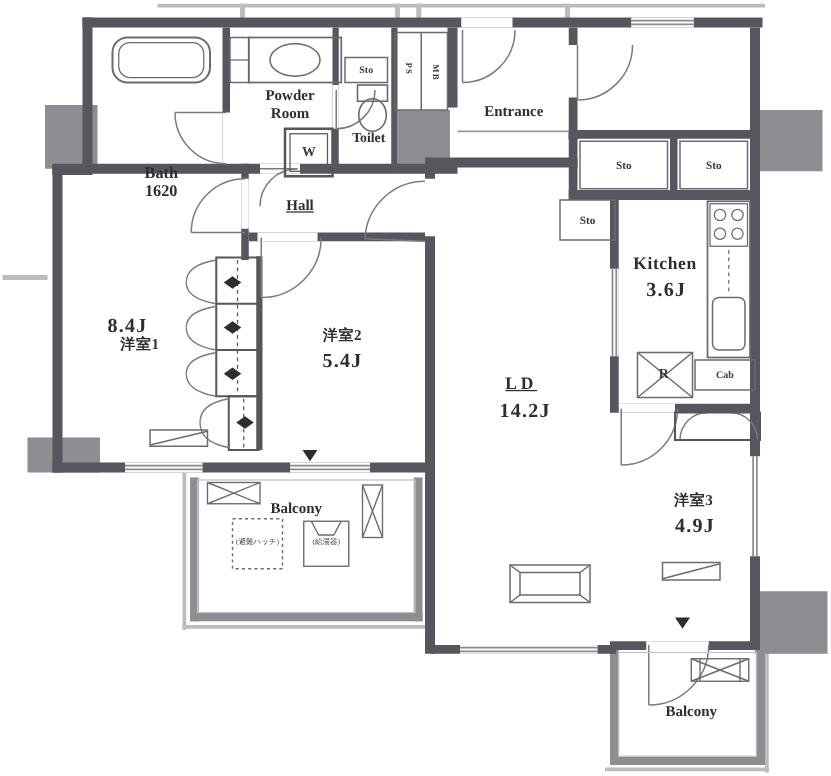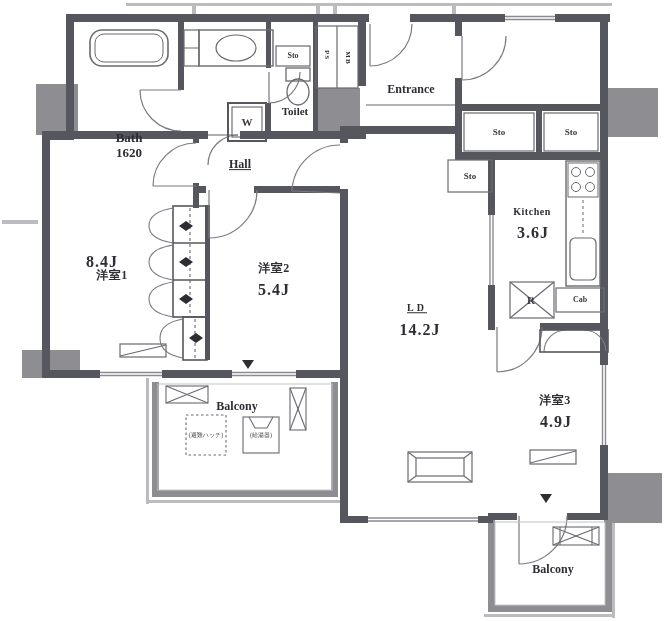--- a/index.html
+++ b/index.html
@@ -1,21 +1,21 @@
 <!DOCTYPE html>
 <html><head>
 <meta charset="utf-8">
 <style>
   html,body{margin:0;padding:0;background:#ffffff;}
   .stage{position:relative;width:665px;height:621px;background:#ffffff;overflow:hidden;
          font-family:"Liberation Serif","DejaVu Serif",serif;}
   .stage svg{position:absolute;left:0;top:0;}
   .lbl{position:absolute;transform:translate(-50%,-50%);color:#2d2d33;white-space:nowrap;
        text-align:center;line-height:1.15;}
-  .room-name{font-size:10px;font-weight:700;letter-spacing:.5px;}
+  .room-name{font-size:14px;font-weight:700;letter-spacing:.5px;}
   .room-size{font-size:16px;font-weight:700;letter-spacing:1px;}
   .small-name{font-size:12px;font-weight:700;}
   .fixture{font-size:9px;font-weight:700;color:#3a3a40;}
   .tiny{font-size:6px;font-weight:400;color:#3a3a40;letter-spacing:0;}
   .vert{writing-mode:vertical-rl;font-size:7px;font-weight:700;letter-spacing:1px;}
   .two-line{font-size:13px;font-weight:700;}
 </style>
 </head>
 <body>
 
@@ -292,20 +292,21 @@
       <polygon points="242,360 254,360 248,369"></polygon>
       <polygon points="540,494 552,494 546,503"></polygon>
     </g>
   </svg>
 
   <div class="lbl two-line" style="left:129px;top:106px;margin-top:40px;">
     <div>Bath</div>
     <div>1620</div>
   </div>
 
+  <div class="lbl small-name" style="left:232px;top:84px;width:70px;white-space:normal;">Powder Room</div>
 
   <div class="lbl small-name" style="left:295px;top:111px;font-size:11px;">Toilet</div>
 
   <div class="lbl small-name" style="left:411px;top:90px;">Entrance</div>
 
   <div class="lbl small-name" style="left:240px;top:165px;text-decoration:underline;">Hall</div>
 
   <div class="lbl room-name" style="left:532px;top:212px;">Kitchen</div>
   <div class="lbl room-size" style="left:533px;top:233px;">3.6J</div>
 

